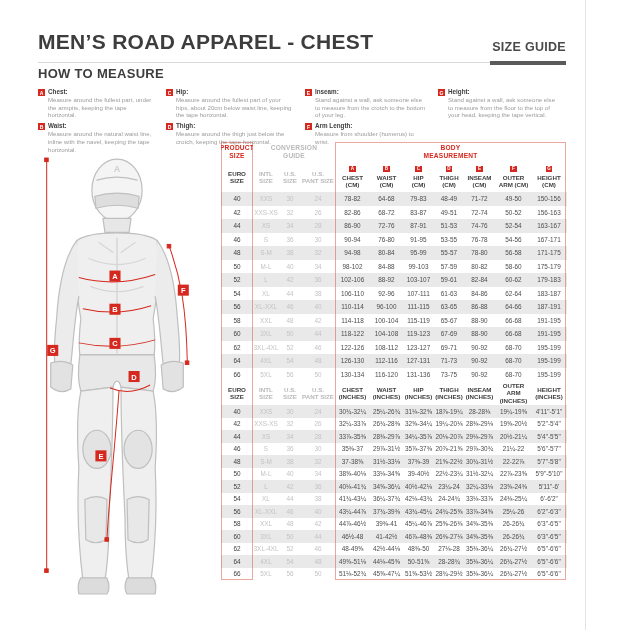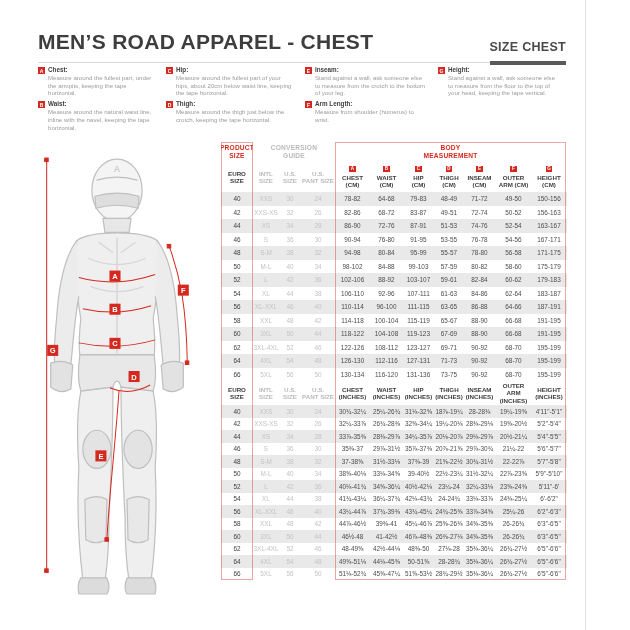--- a/index.html
+++ b/index.html
@@ -51,26 +51,27 @@
              display:flex; align-items:center; justify-content:center; margin-bottom:2px; }
   .red-box { position:absolute; border:1px solid rgba(214,60,46,.45); pointer-events:none; top:0; }
 </style>
 </head>
 <body>
 
 <div class="page-edge"></div>
 
 <div class="hdr">
   <div class="hdr-title">MEN’S ROAD APPAREL - CHEST</div>
-  <div class="hdr-sizeguide">SIZE CHEST</div>
+  <div class="hdr-sizeguide">SIZE GUIDE</div>
   <div class="hdr-rule"></div>
   <div class="hdr-rule-dark"></div>
 </div>
 
 <div class="htm">
+  <div class="htm-heading">HOW TO MEASURE</div>
   <div class="htm-grid" id="htm-grid">
       <div>
         <div class="measure-item">
           <div class="letter-chip">A</div>
           <div class="measure-body">
             <div class="measure-title">Chest:</div>
             <div class="measure-desc">Measure around the fullest part, under the armpits, keeping the tape horizontal.</div>
           </div>
         </div>
         <div class="measure-item">

